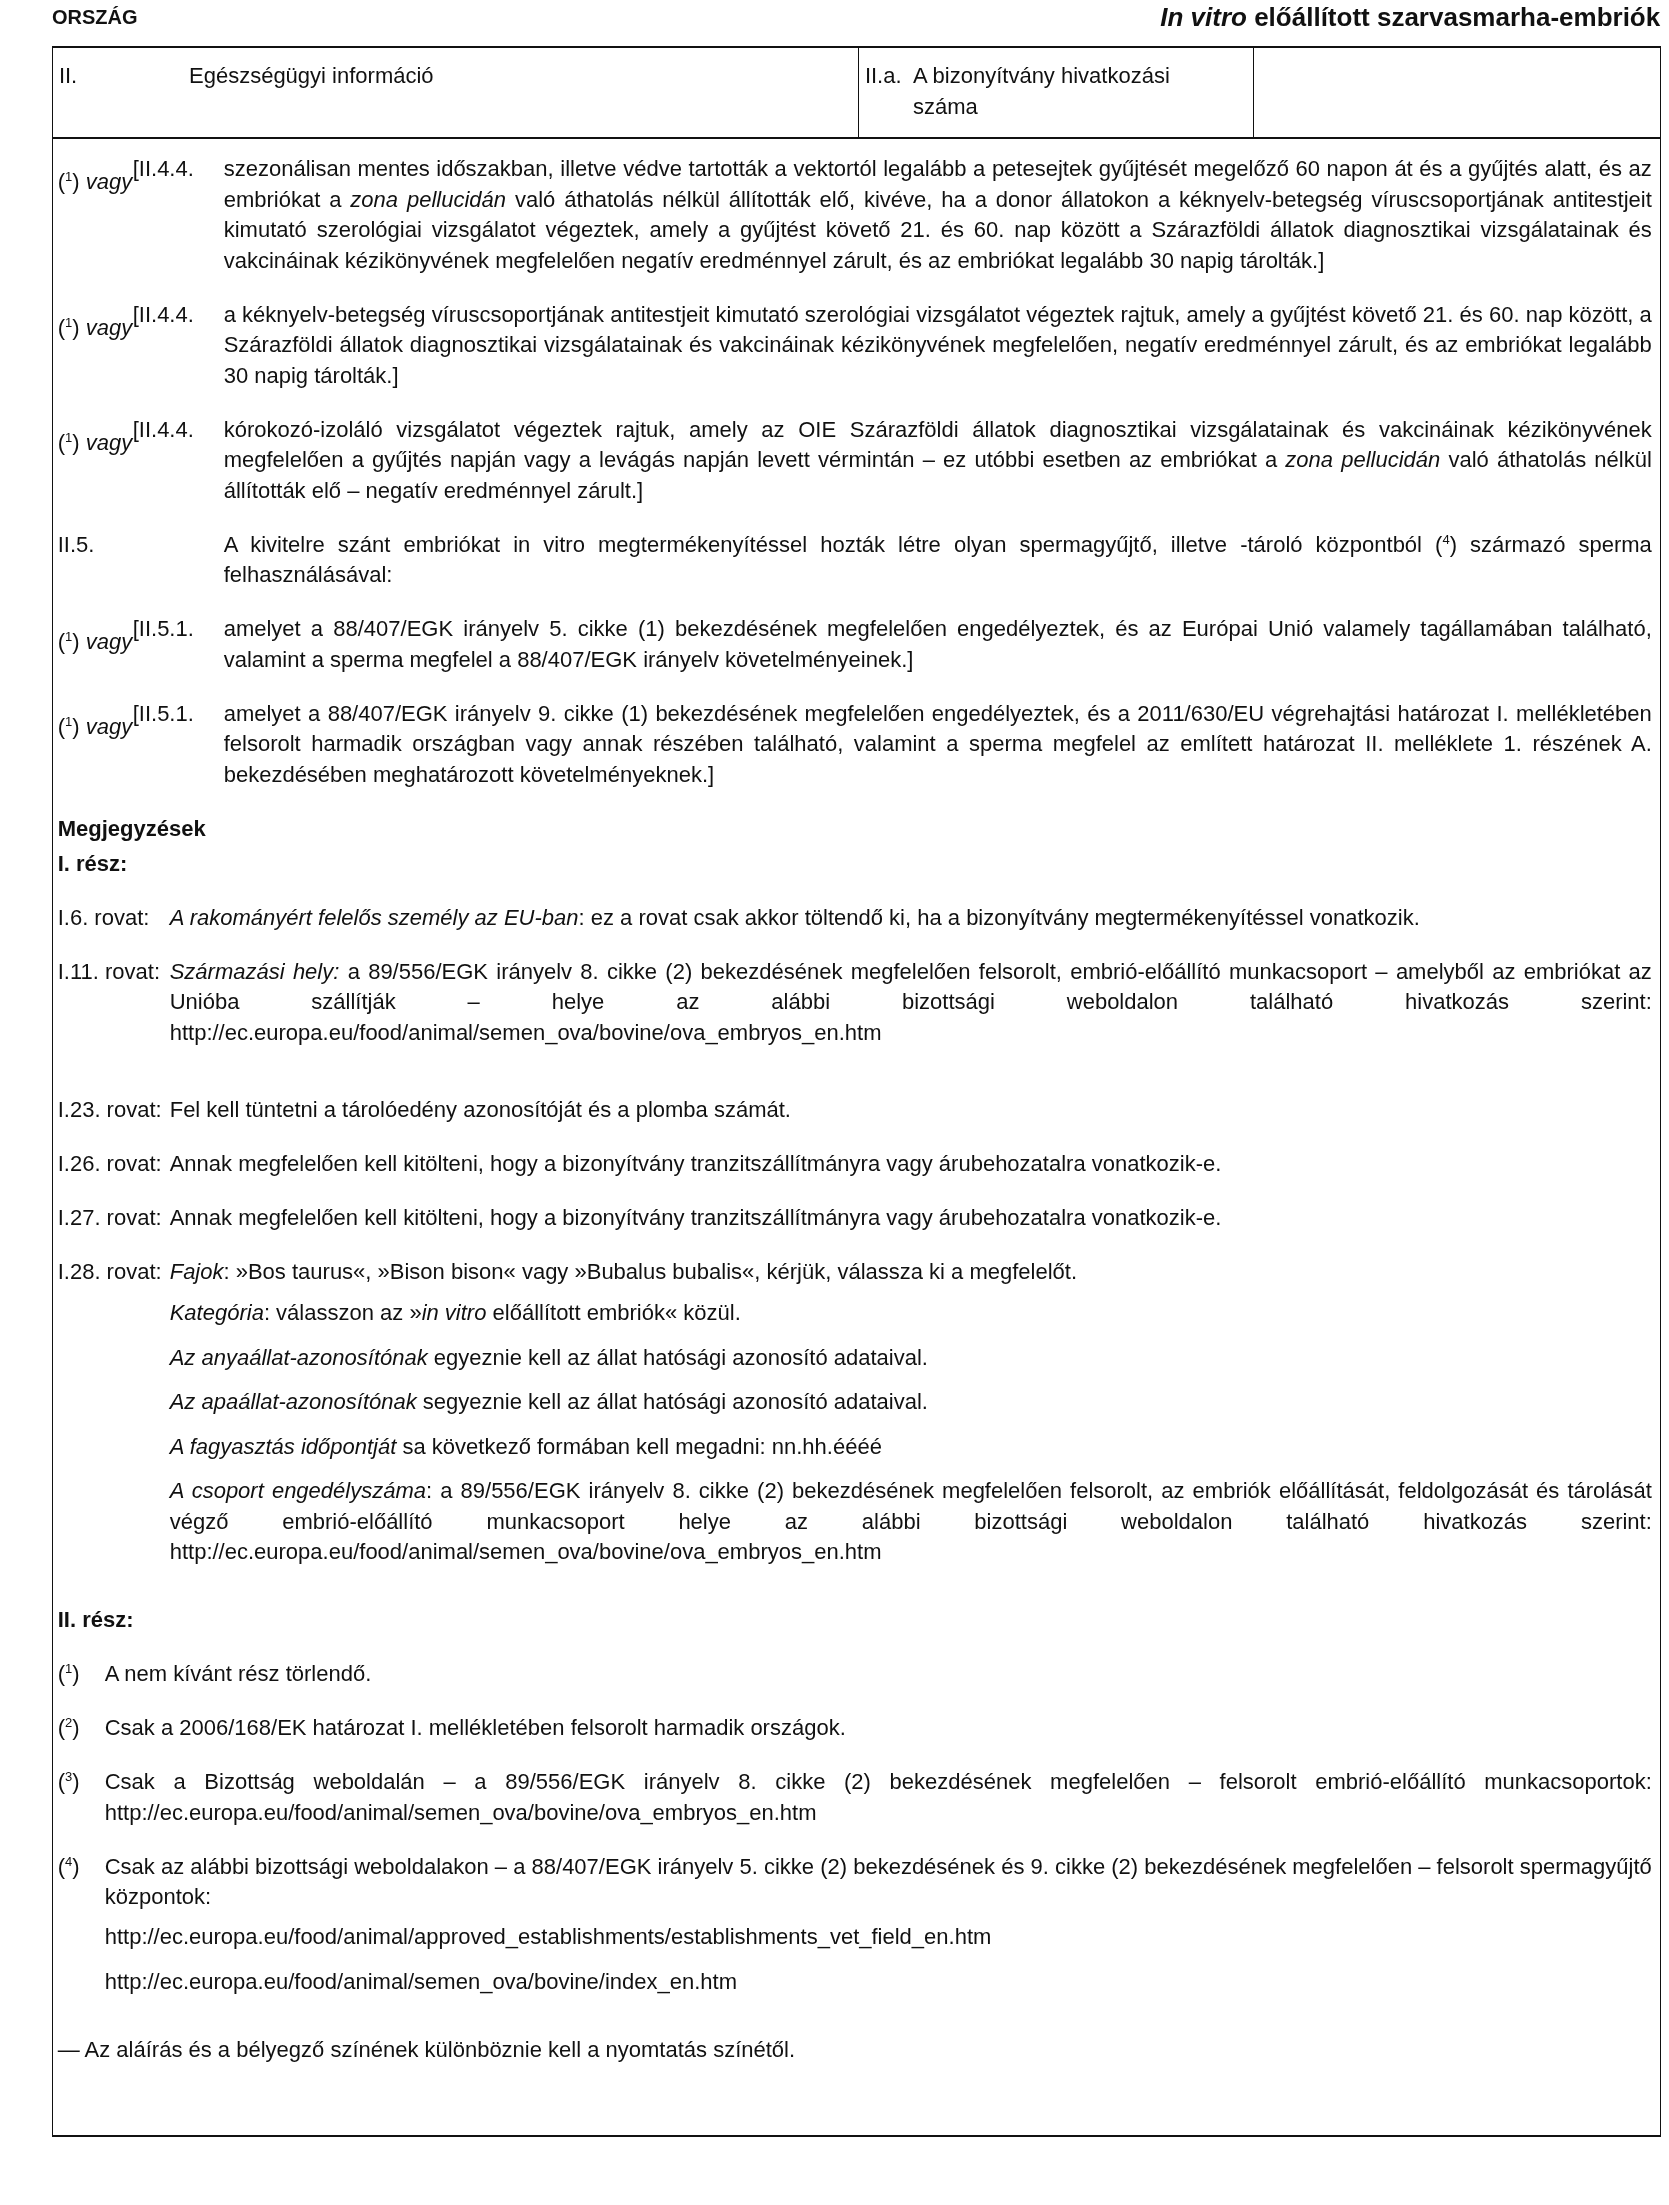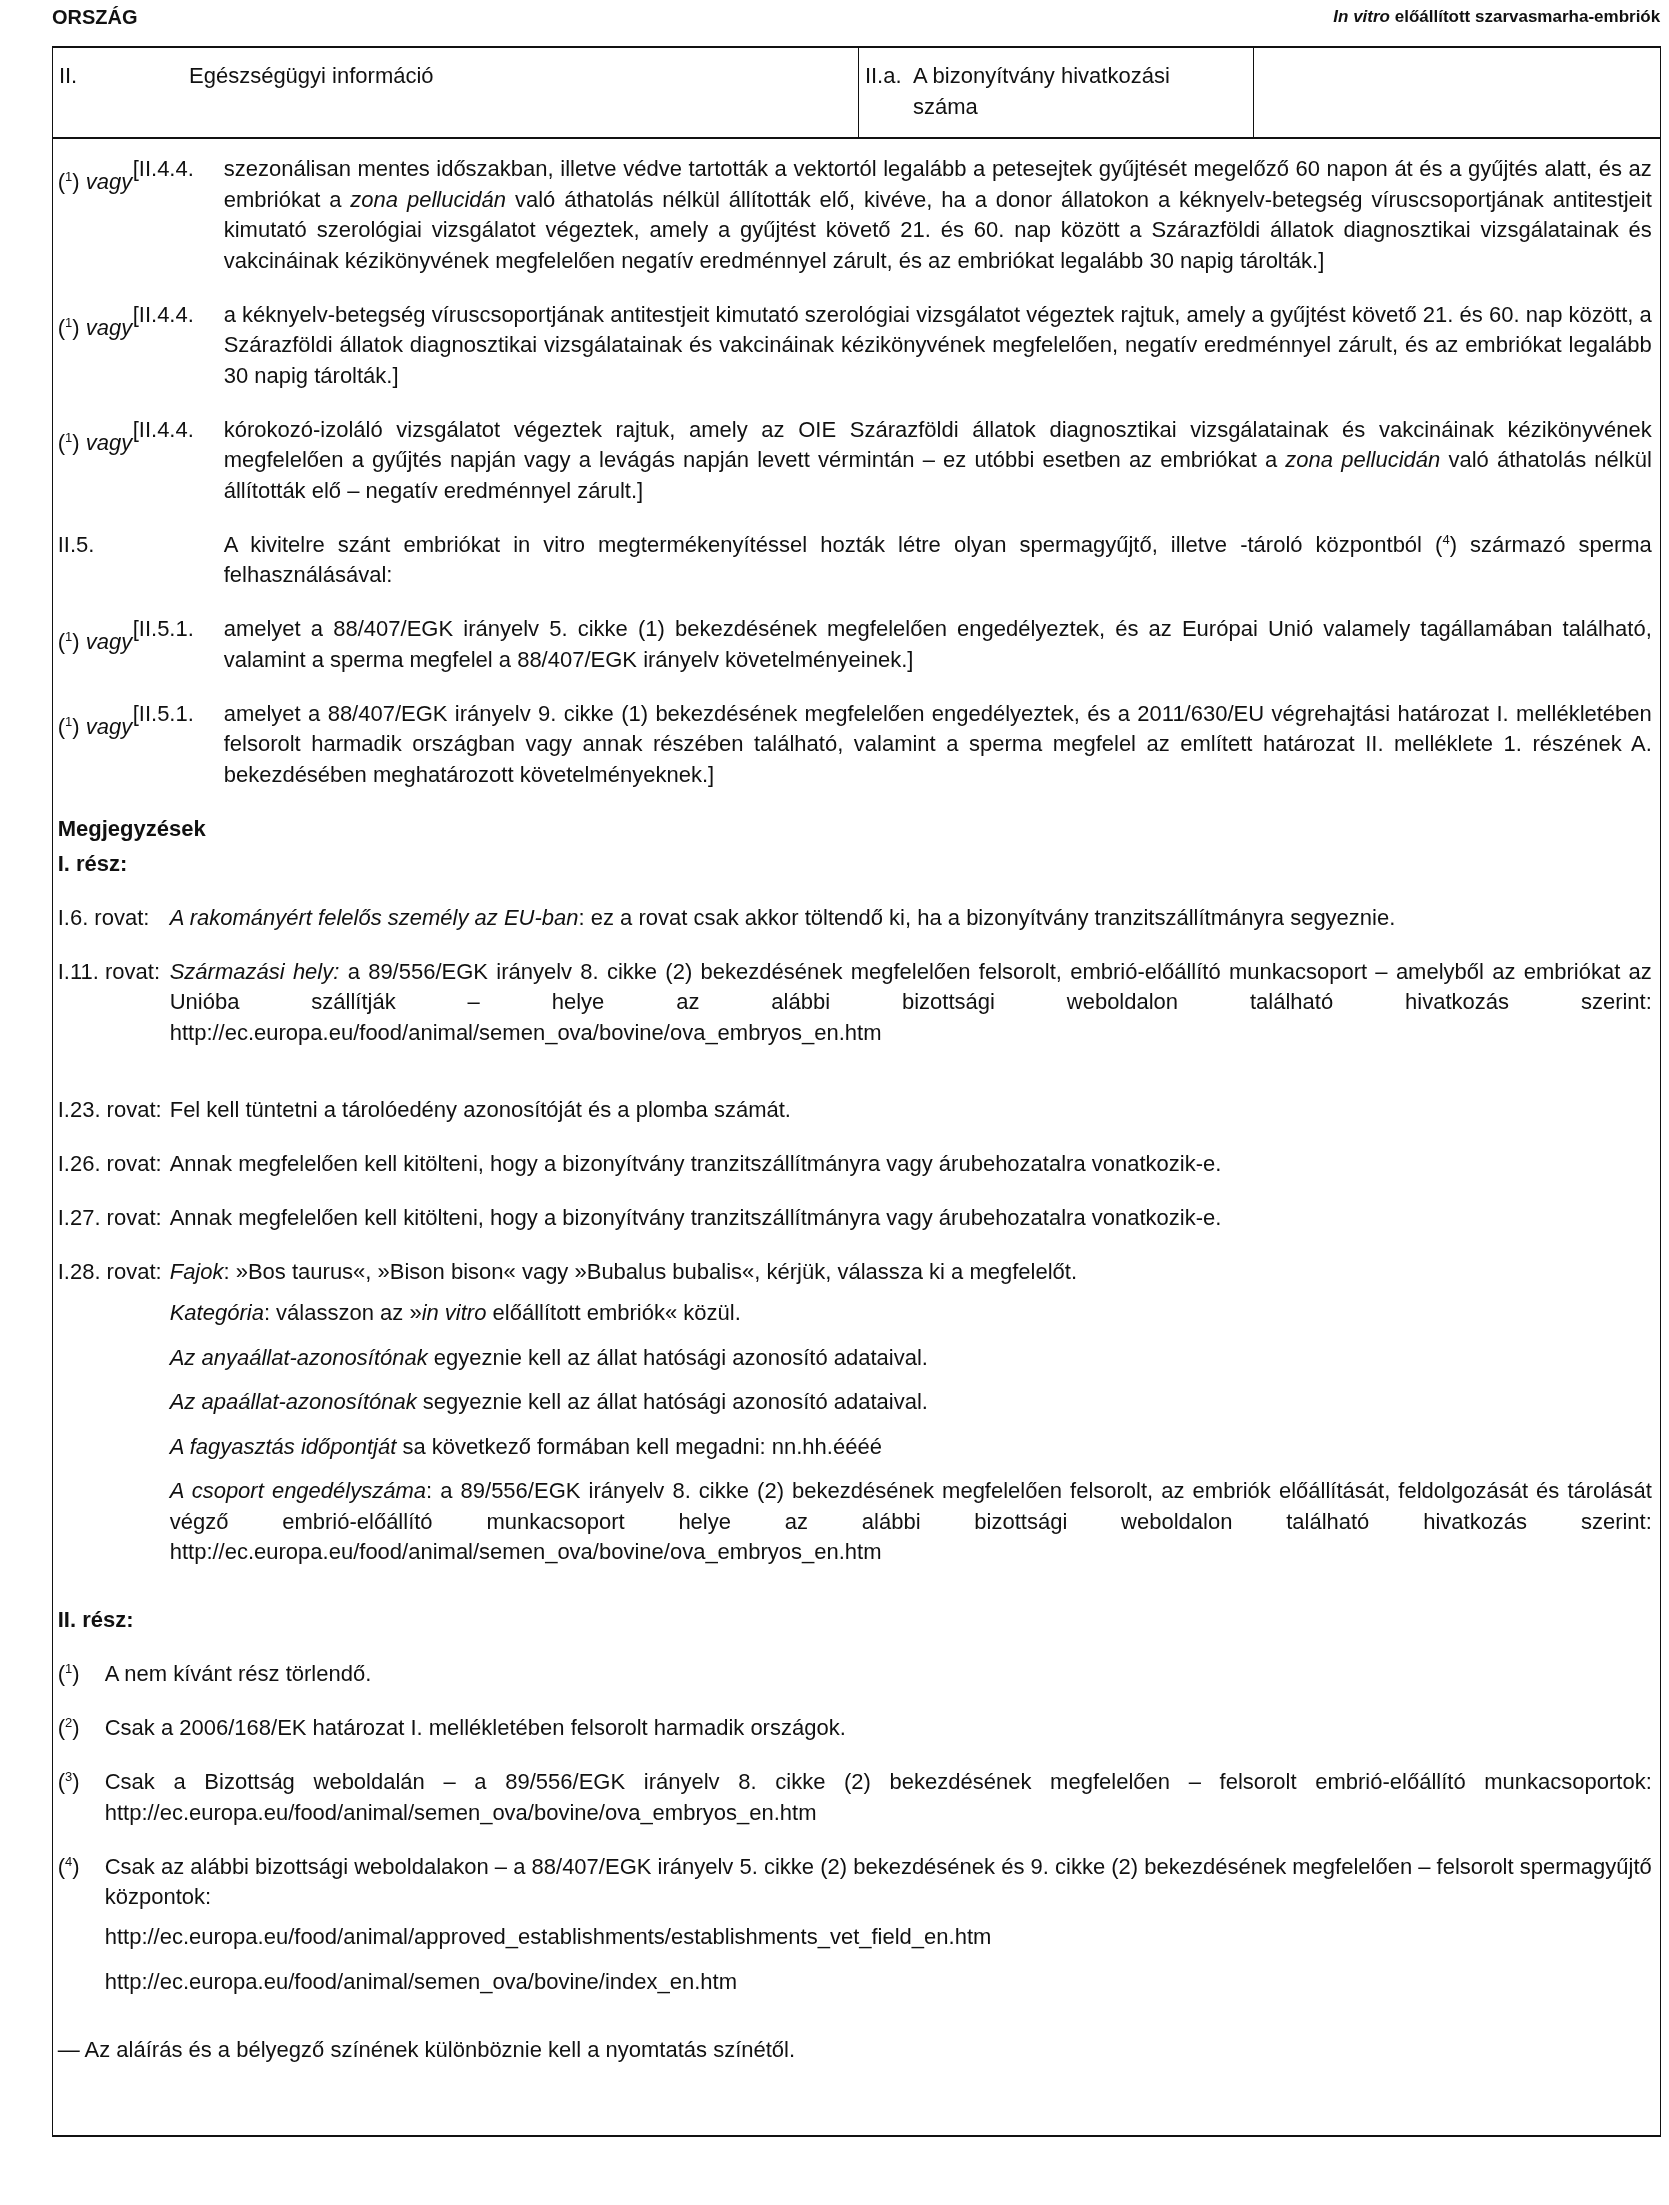--- a/index.html
+++ b/index.html
@@ -3,21 +3,21 @@
 <meta charset="utf-8">
 <style>
   html, body { margin: 0; padding: 0; background: #ffffff; }
   body {
     width: 1669px; height: 2205px; position: relative; overflow: hidden;
     font-family: "Liberation Sans", sans-serif; color: #111111;
     font-size: 22px; line-height: 30.5px;
   }
   .page-head { position: absolute; top: 2.3px; left: 52px; right: 8.8px; height: 35px; }
   .country { position: absolute; left: 0; top: 0; font-weight: bold; font-size: 20px; }
-  .doc-title { position: absolute; right: 0; top: 0; font-weight: bold; font-size: 17px; }
+  .doc-title { position: absolute; right: 0; top: 0; font-weight: bold; font-size: 26px; }
   .doc-title i { font-style: italic; }
 
   .frame {
     position: absolute; left: 52px; top: 46px; width: 1609px; height: 2091px;
     border-left: 1.8px solid #111; border-right: 1.8px solid #111;
     border-top: 2.9px solid #111; border-bottom: 2.9px solid #111; box-sizing: border-box;
   }
   .hdr-row {
     position: absolute; left: 0; top: 0; right: 0; height: 89px;
     border-bottom: 2.9px solid #111; box-sizing: content-box;
@@ -98,21 +98,21 @@
         <div class="gap-md"></div>
         <div class="clause"><span class="tag">(<sup class="sup">1</sup>) <i>vagy</i></span><span class="ref">[II.5.1.</span><span>amelyet a 88/407/EGK irányelv 9. cikke (1) bekezdésének megfelelően engedélyeztek, és a 2011/630/EU végrehajtási határozat I. mellékletében felsorolt harmadik országban vagy annak részében található, valamint a sperma megfelel az említett határozat II. melléklete 1. részének A. bekezdésében meghatározott követelményeknek.]</span></div>
         <div class="gap-md"></div>
       </div>
 
     <div class="heading">Megjegyzések</div>
     <div class="gap-sm" style="height:4.7px"></div>
     <div class="heading">I. rész:</div>
     <div class="gap-md"></div>
     <div id="part1">
-        <div class="note"><span class="ref">I.6. rovat:</span><i>A rakományért felelős személy az EU-ban</i><span>: ez a rovat csak akkor töltendő ki, ha a bizonyítvány tranzitszállítmányra segyeznie.</span></div>
+        <div class="note"><span class="ref">I.6. rovat:</span><i>A rakományért felelős személy az EU-ban</i><span>: ez a rovat csak akkor töltendő ki, ha a bizonyítvány megtermékenyítéssel vonatkozik.</span></div>
         <div class="gap-md"></div>
         <div class="note"><span class="ref">I.11. rovat:</span><i>Származási hely:</i><span> a 89/556/EGK irányelv 8. cikke (2) bekezdésének megfelelően felsorolt, embrió-előállító munkacsoport – amelyből az embriókat az Unióba szállítják – helye az alábbi bizottsági weboldalon található hivatkozás szerint: http://ec.europa.eu/food/animal/semen_ova/bovine/ova_embryos_en.htm</span></div>
         <div class="gap-md"></div>
         <div class="gap-md"></div>
         <div class="note"><span class="ref">I.23. rovat:</span><span>Fel kell tüntetni a tárolóedény azonosítóját és a plomba számát.</span></div>
         <div class="gap-md"></div>
         <div class="note"><span class="ref">I.26. rovat:</span><span>Annak megfelelően kell kitölteni, hogy a bizonyítvány tranzitszállítmányra vagy árubehozatalra vonatkozik-e.</span></div>
         <div class="gap-md"></div>
         <div class="note"><span class="ref">I.27. rovat:</span><span>Annak megfelelően kell kitölteni, hogy a bizonyítvány tranzitszállítmányra vagy árubehozatalra vonatkozik-e.</span></div>
         <div class="gap-md"></div>

